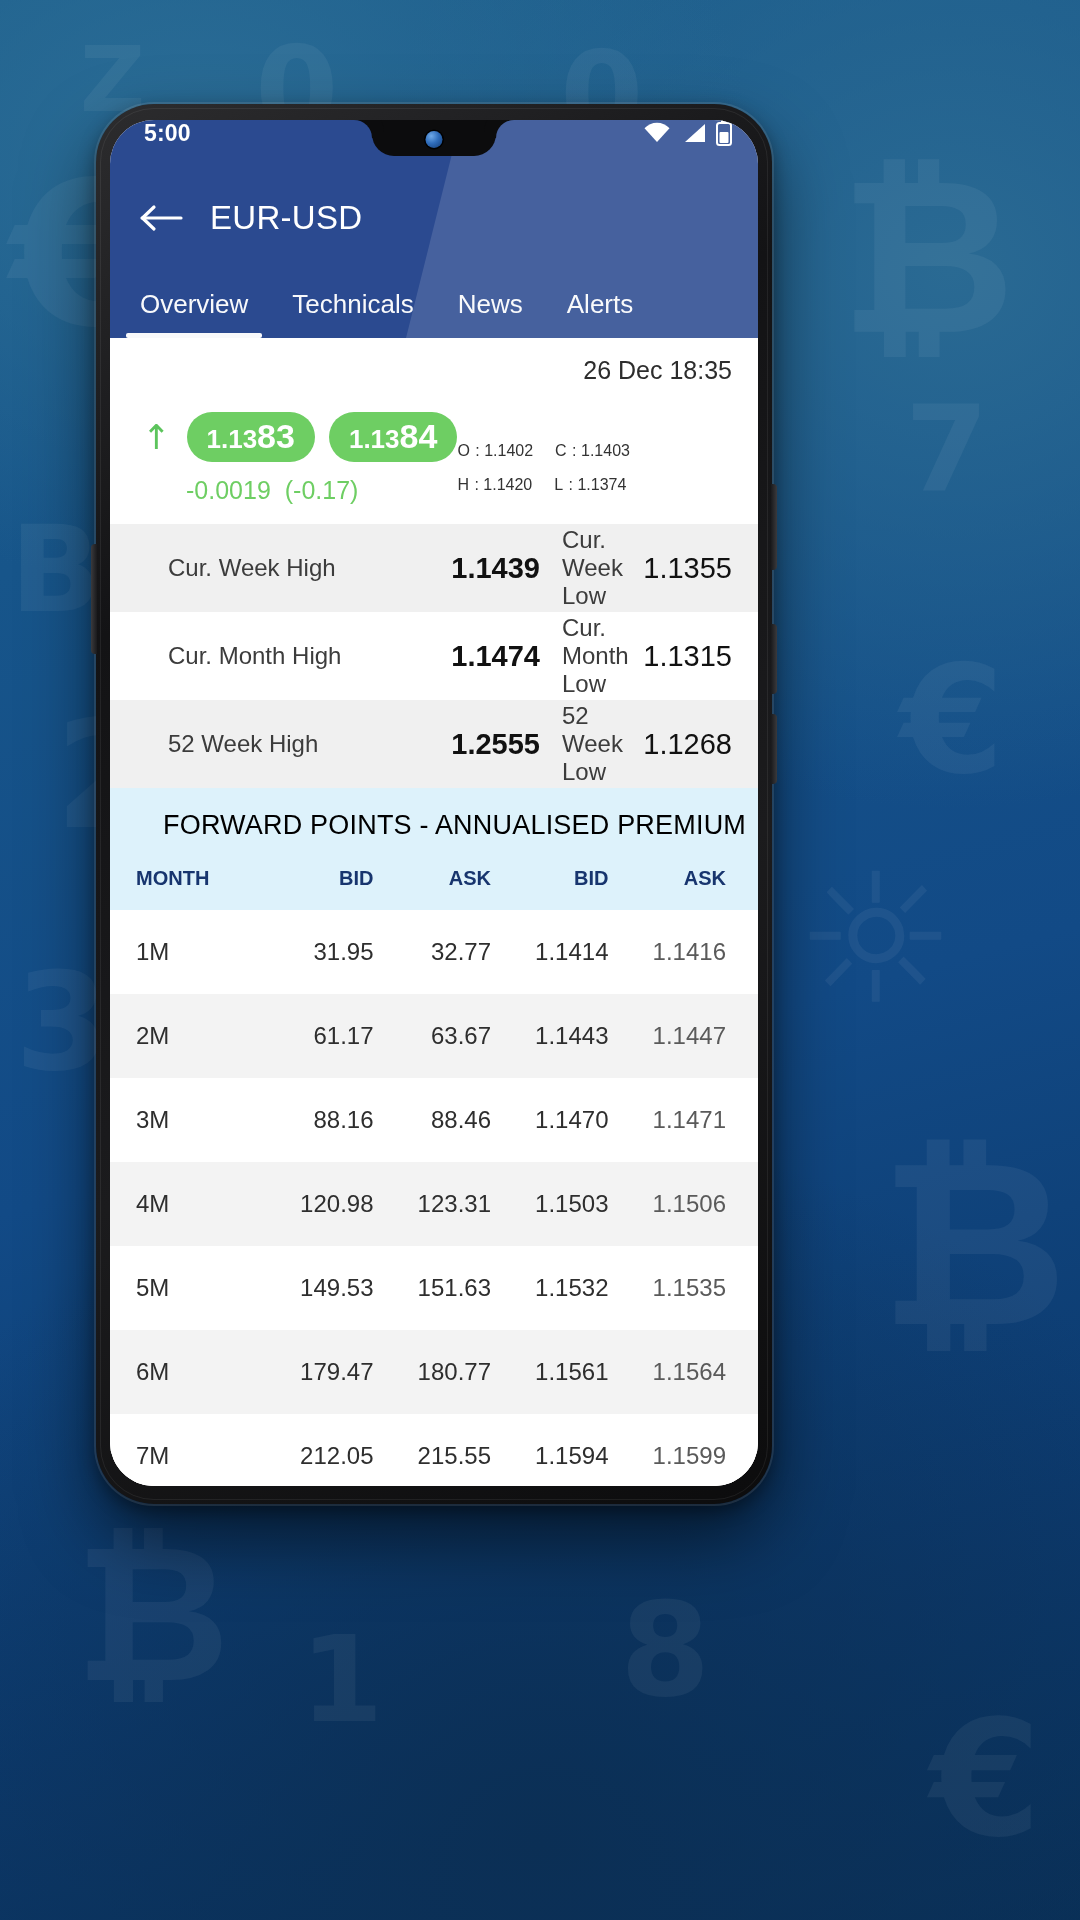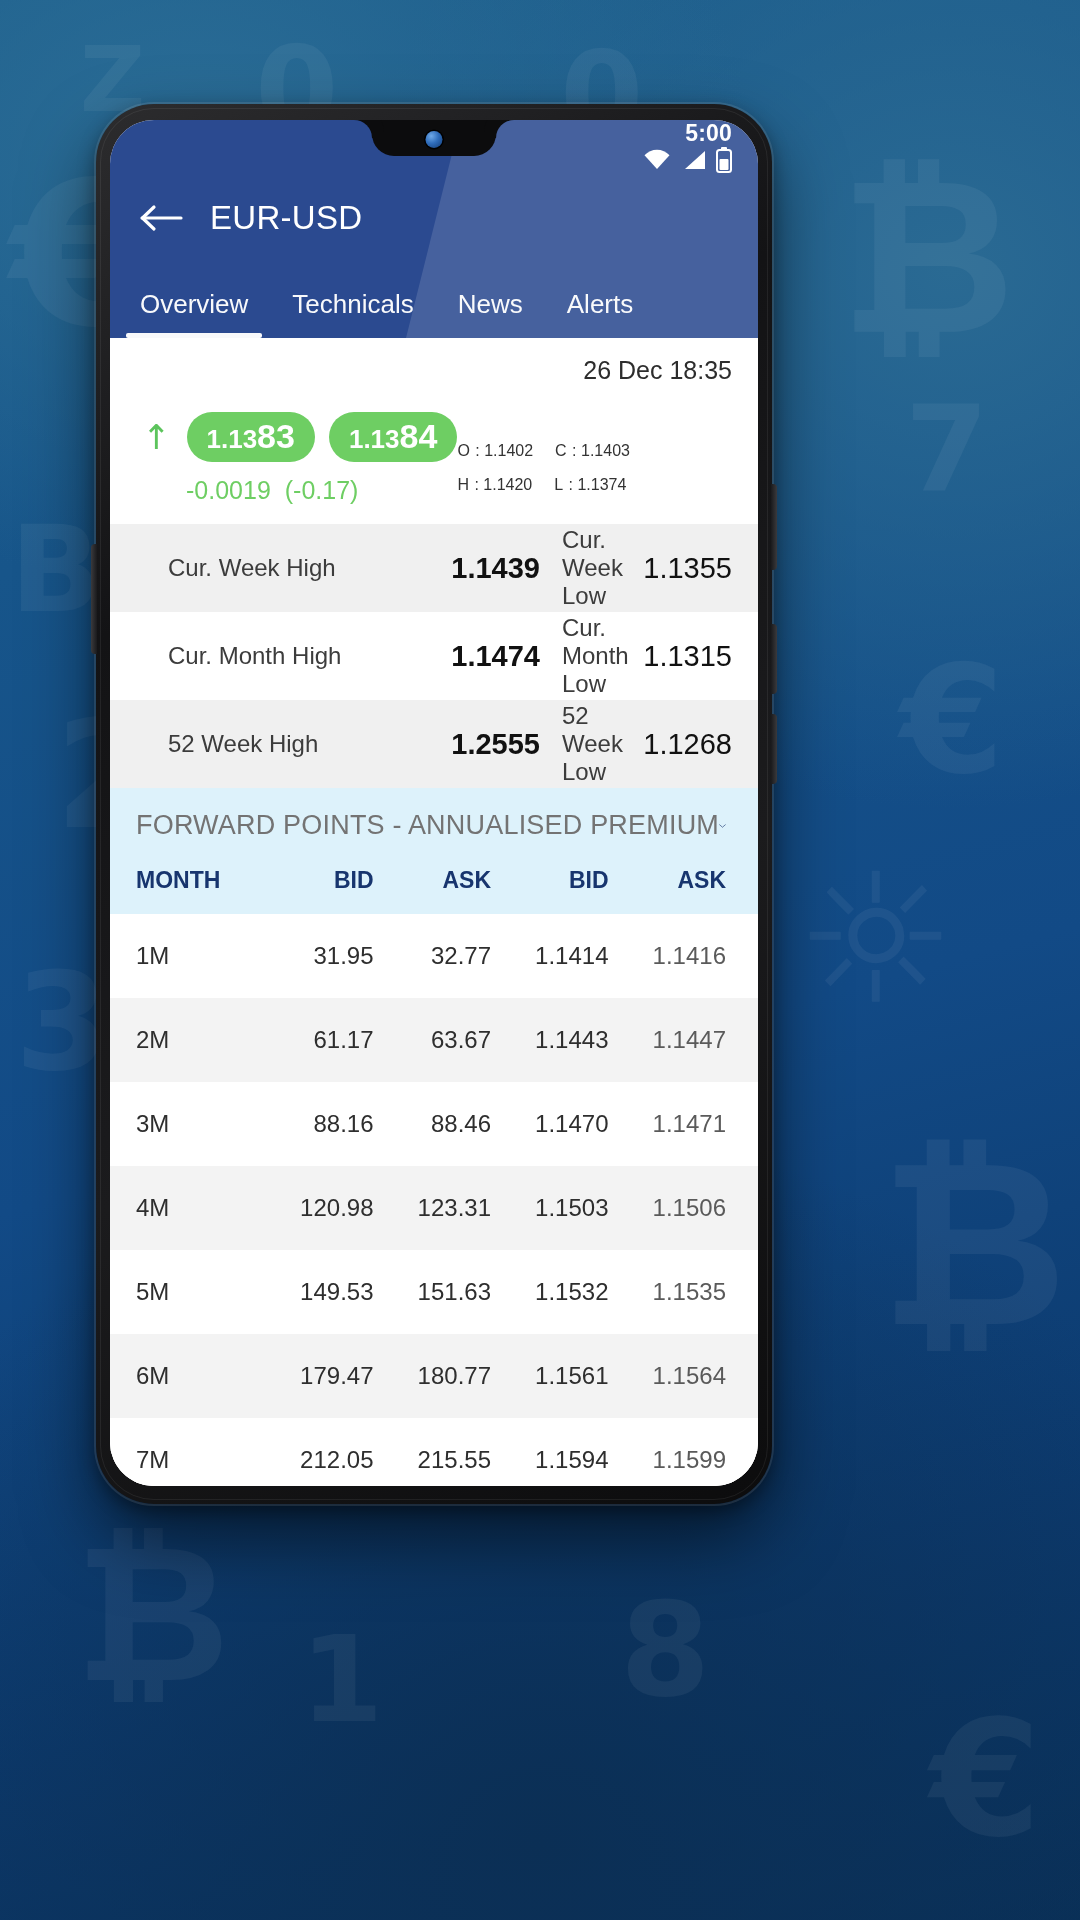--- a/index.html
+++ b/index.html
@@ -138,24 +138,23 @@
     background: rgba(255,255,255,0.13);
     transform: skewX(-14deg);
     pointer-events: none;
     z-index: 1;
   }
   #status-bar {
     position: relative;
     z-index: 2;
     height: 52px;
     display: flex;
-    align-items: flex-end;
+    align-items: flex-start;
     justify-content: space-between;
     padding: 0 26px 0 34px;
-    flex-direction: column;
   }
   #status-time {
     font-size: 23px;
     font-weight: 700;
     letter-spacing: 0.2px;
   }
   #status-icons {
     display: flex;
     align-items: center;
     gap: 9px;
@@ -309,30 +308,31 @@
     background: #ddf2fb;
     padding: 22px 26px 0 26px;
   }
   #fwd-title-row {
     display: flex;
     align-items: center;
     justify-content: space-between;
   }
   #fwd-title {
     font-size: 27px;
-    color: #737373;
+    color: #000000;
     letter-spacing: 0.2px;
     white-space: nowrap;
+    margin-left: 27px;
   }
   #fwd-chevron { margin-right: 6px; }
   #fwd-colhead {
     display: flex;
     padding: 26px 0 20px 0;
     color: #17356e;
-    font-size: 23px;
+    font-size: 20px;
     font-weight: 700;
   }
 
   
   .col-month { flex: 0 0 146px; text-align: left; }
   .col-n     { flex: 1; text-align: right; padding-right: 26px; }
   .col-last  { flex: 1; text-align: right; padding-right: 6px; }
 
   .fwd-row {
     display: flex;

